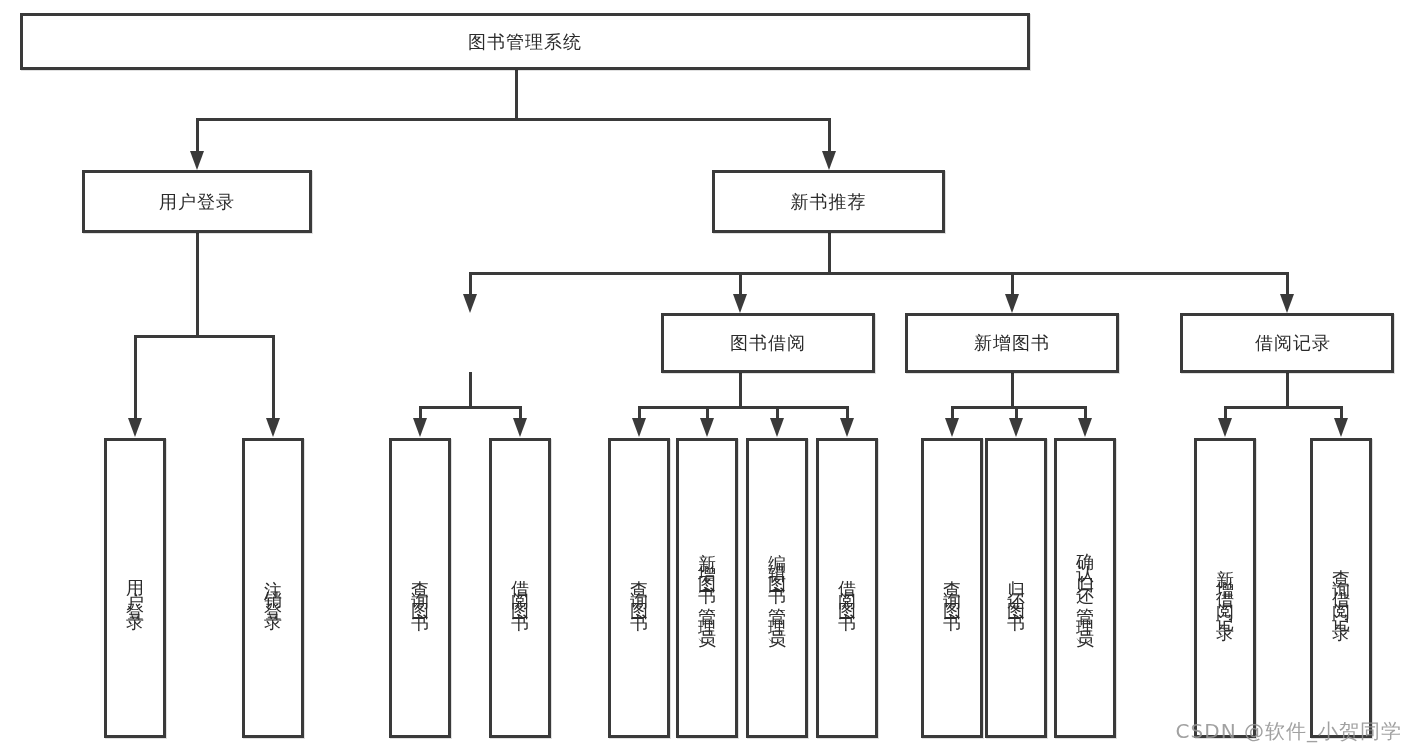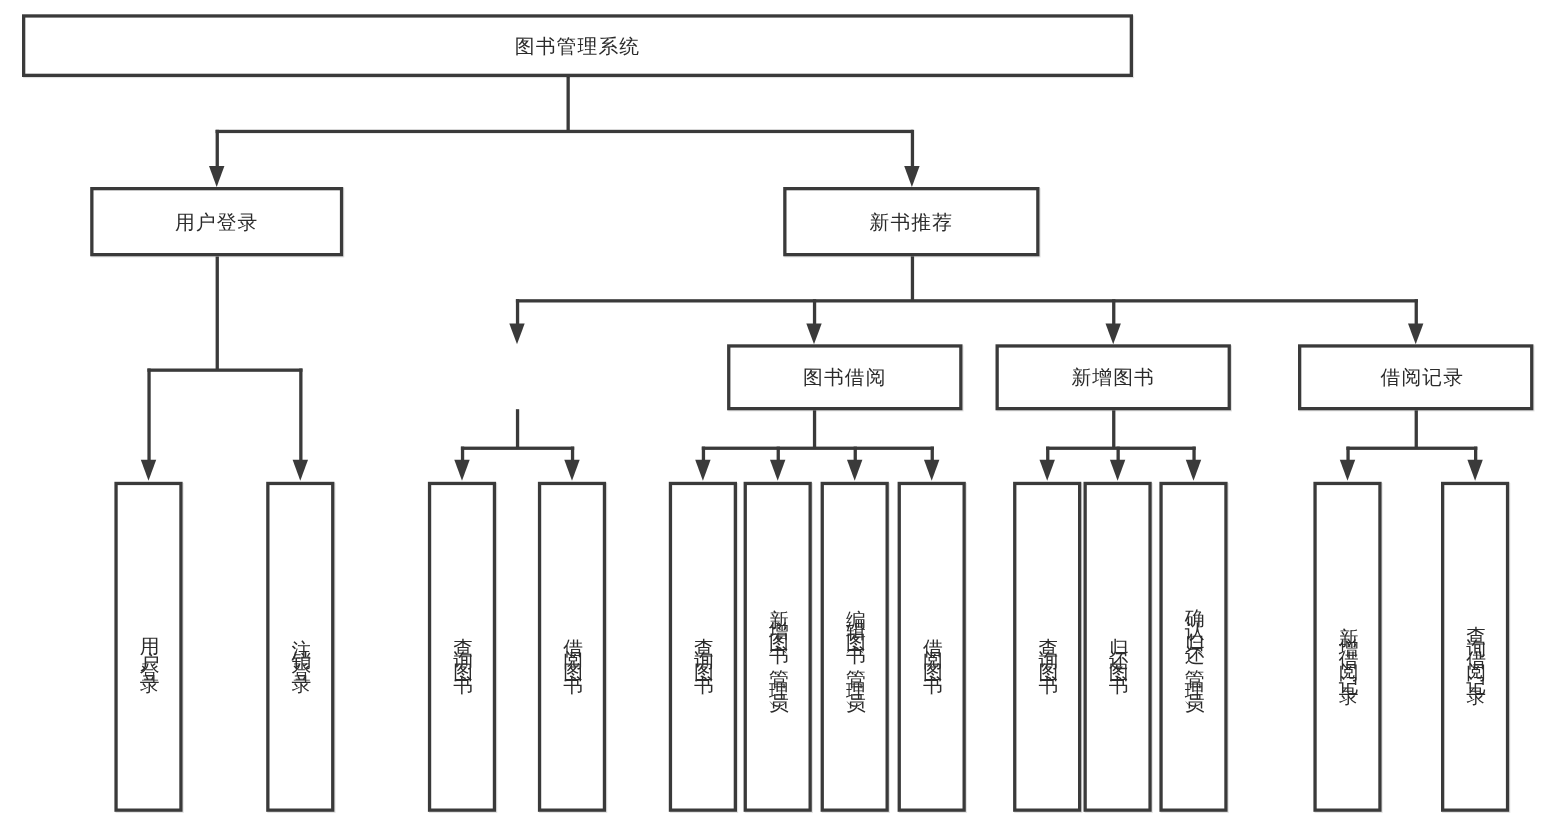--- a/index.html
+++ b/index.html
@@ -164,14 +164,15 @@
   <div class="box leaf" style="left:1054px;top:438px;width:62px;height:300px;">
     <span>确认归还（管理员）</span>
   </div>
   <div class="box leaf" style="left:1194px;top:438px;width:62px;height:300px;">
     <span>新增借阅记录</span>
   </div>
   <div class="box leaf" style="left:1310px;top:438px;width:62px;height:300px;">
     <span>查询借阅记录</span>
   </div>
 
+  <div class="watermark">CSDN @软件_小贺同学</div>
 
 </div>
 
 </body></html>

